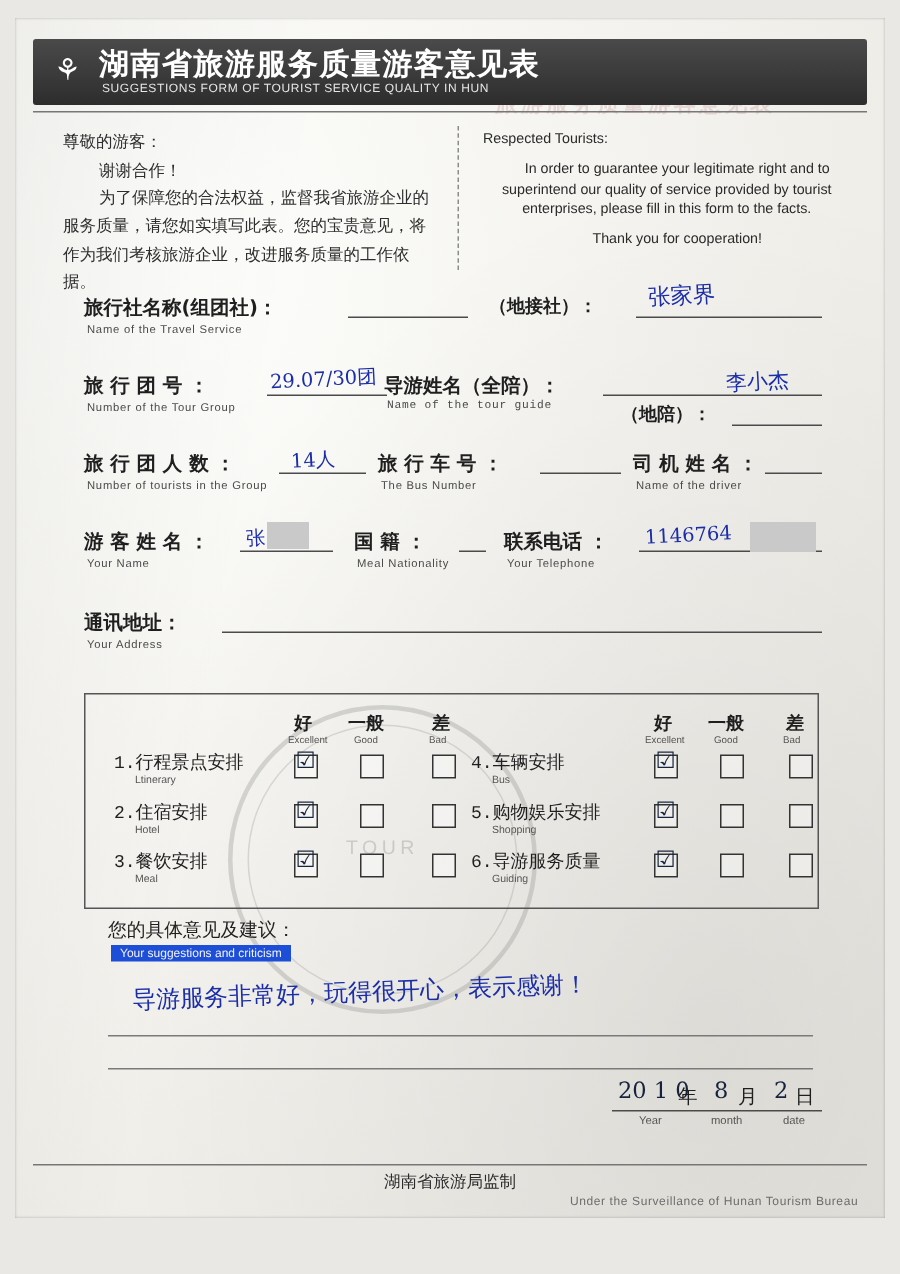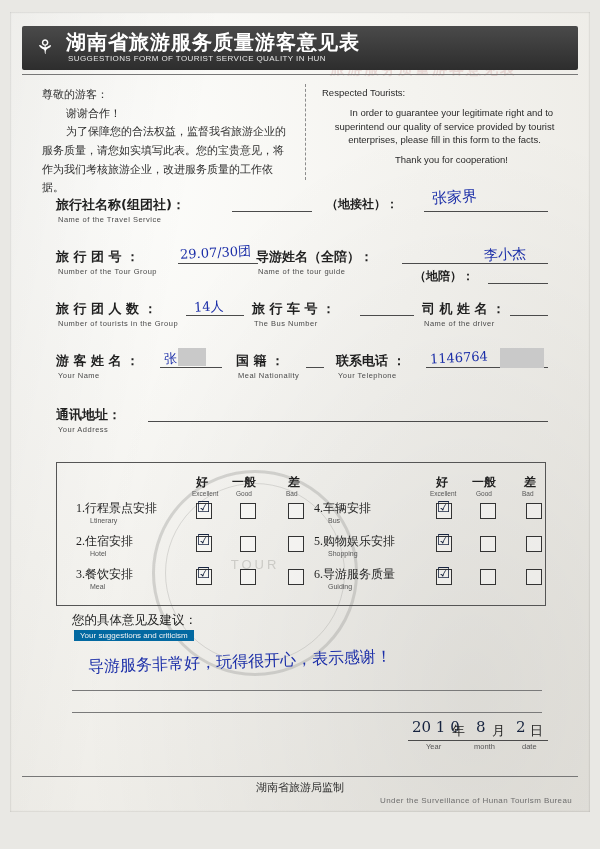--- a/index.html
+++ b/index.html
@@ -87,25 +87,25 @@
   .redact{position:absolute;background:#c9c9c9;}
   
   .rate{
     position:absolute;left:56px;top:462px;width:488px;height:142px;
     border:1px solid #555;
   }
   .rcol{position:absolute;font-family:"DejaVu Sans", sans-serif;font-size:12px;font-weight:bold;color:#1f1f1f;}
   .rcolsub{position:absolute;font-size:6.5px;color:#555;}
   .chk{position:absolute;width:14px;height:14px;border:1px solid #333;background:rgba(255,255,255,.4);}
   .tick{position:absolute;font-family:"DejaVu Sans", sans-serif;color:#16233f;font-size:15px;line-height:1;}
-  .item{position:absolute;font-family:Liberation Serif, serif;font-size:12px;color:#1f1f1f;}
+  .item{position:absolute;font-family:Liberation Mono, monospace;font-size:12px;color:#1f1f1f;}
   .itemsub{position:absolute;font-size:7px;color:#555;}
   
   .sugg{position:absolute;left:72px;top:612px;font-family:"DejaVu Sans", sans-serif;font-size:12.5px;color:#1f1f1f;}
-  .suggsub{position:absolute;left:74px;top:630px;background:#0369a1;color:#f2f2f2;font-size:8px;padding:1px 6px;}
+  .suggsub{position:absolute;left:74px;top:630px;background:#1d4ed8;color:#f2f2f2;font-size:8px;padding:1px 6px;}
   .suggline{position:absolute;border-bottom:1px solid #7a7a7a;height:0;}
   .note{
     position:absolute;left:88px;top:650px;width:400px;
     font-family:"DejaVu Serif", serif;color:#1b2ea8;font-size:16px;transform:rotate(-2deg);
   }
   
   .dt{position:absolute;font-family:"DejaVu Sans", sans-serif;font-size:13px;color:#1f1f1f;}
   .dtsub{position:absolute;font-size:7.5px;color:#555;}
   .dtv{position:absolute;font-family:"DejaVu Serif", serif;color:#16233f;font-size:15px;}
   .dtu{position:absolute;border-bottom:1px solid #4b4b4b;height:0;}
@@ -162,21 +162,21 @@
   <div class="lbl" style="left:326px;top:196px;font-size:12px;">（地接社）：</div>
   <div class="ul" style="left:424px;top:211px;width:124px;"></div>
   <div class="hw" style="left:432px;top:188px;font-size:15px;">张家界</div>
 
   <div class="lbl" style="left:56px;top:248px;">旅 行 团 号 ：</div>
   <div class="sub" style="left:58px;top:267px;">Number  of  the  Tour  Group</div>
   <div class="ul" style="left:178px;top:263px;width:80px;"></div>
   <div class="hw" style="left:180px;top:244px;">29.07/30团</div>
 
   <div class="lbl" style="left:256px;top:248px;">导游姓名（全陪）：</div>
-  <div class="sub" style="left:258px;top:267px;">Name   of   the   tour   guide</div>
+  <div class="sub" style="left:258px;top:267px;font-family:Liberation Mono, monospace;">Name   of   the   tour   guide</div>
   <div class="ul" style="left:402px;top:263px;width:146px;"></div>
   <div class="lbl" style="left:414px;top:268px;font-size:12px;">（地陪）：</div>
   <div class="ul" style="left:488px;top:283px;width:60px;"></div>
   <div class="hw" style="left:484px;top:246px;font-size:14px;">李小杰</div>
 
   <div class="lbl" style="left:56px;top:300px;">旅 行 团 人 数 ：</div>
   <div class="sub" style="left:58px;top:319px;">Number  of  tourists  in  the  Group</div>
   <div class="ul" style="left:186px;top:315px;width:58px;"></div>
   <div class="hw" style="left:194px;top:298px;">14人</div>
 

